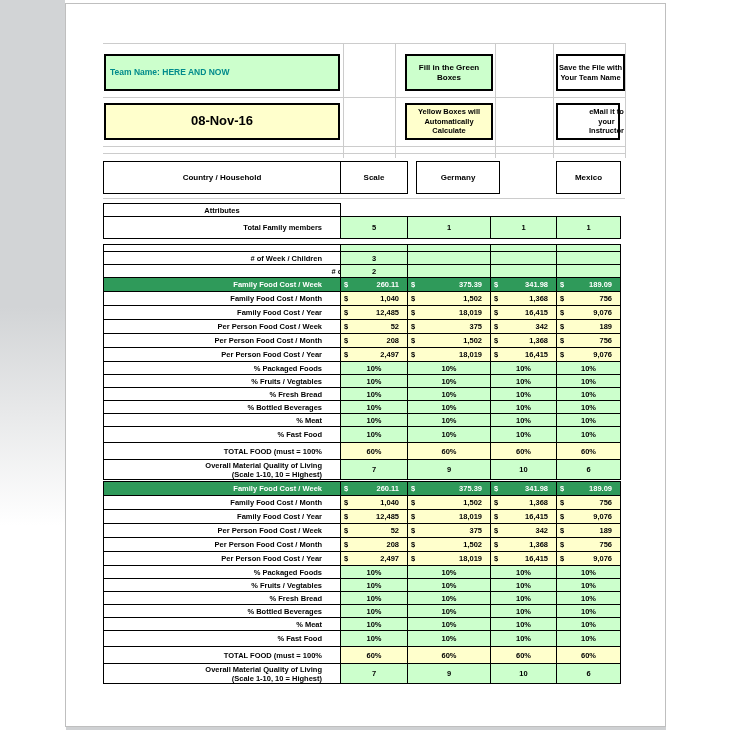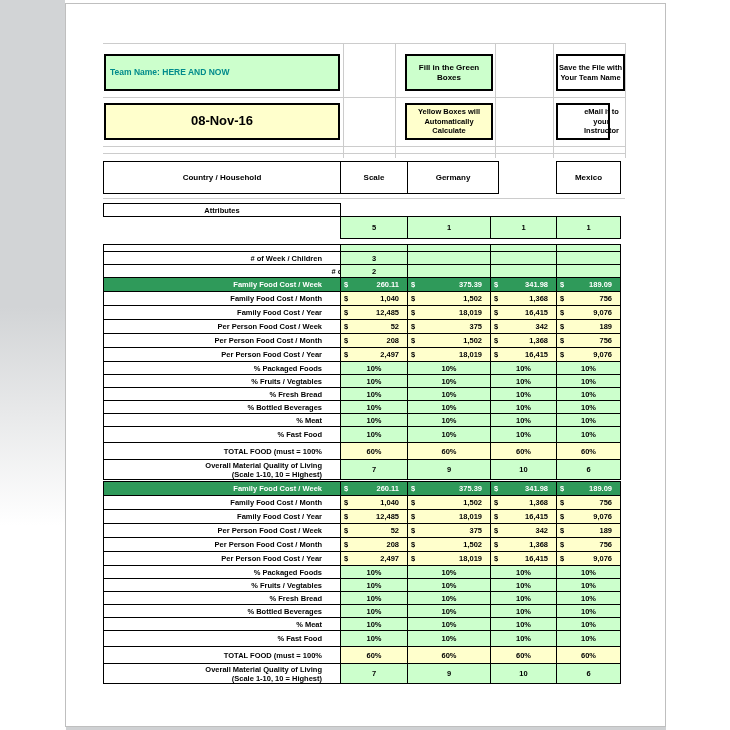--- a/index.html
+++ b/index.html
@@ -42,34 +42,35 @@
   <div class="paper"></div>
   <div class="shade-bottom"></div>
 
   <div class="box team" style="left:104px;top:54px;width:236px;height:37px;">
     <span>Team Name: HERE AND NOW</span>
   </div>
   <div class="box date" style="left:104px;top:103px;width:236px;height:37px;">08-Nov-16</div>
   <div class="box yellownote" style="left:405px;top:103px;width:88px;height:37px;">Yellow Boxes will Automatically Calculate</div>
   <div class="box greennote" style="left:405px;top:54px;width:88px;height:37px;">Fill in the Green Boxes</div>
   <div class="box white" style="left:556px;top:54px;width:69px;height:37px;">Save the File with Your Team Name</div>
-  <div class="box white" style="left:556px;top:103px;width:54px;height:37px;padding-left:37px;">eMail it to your Instructor</div>
+  <div class="box white" style="left:556px;top:103px;width:64px;height:37px;padding-left:37px;">eMail it to your Instructor</div>
 
   <div class="country-row">
     <div class="cell center-lbl ch" style="left:0;width:238px;">Country / Household</div>
     <div class="cell center ch" style="left:237px;width:68px;">Scale</div>
-    <div class="cell center ch" style="left:304px;width:92px;">Germany</div>
+    <div class="cell center ch" style="left:313px;width:84px;">Germany</div>
     <div class="cell center ch" style="left:453px;width:65px;text-align:right;">Mexico</div>
   </div>
 
   <div id="rows">
       <div class="row" style="top: 203px; height: 14px;">
         <div class="cell center-lbl" style="left: 0px; width: 238px;">Attributes</div>
       </div>
       <div class="row" style="top: 216px; height: 23px;">
+        <div class="cell lbl" style="left: 0px; width: 238px;">Total Family members</div>
         <div class="cell center green" style="left: 237px; width: 68px;">5</div>
         <div class="cell center green" style="left: 304px; width: 84px;">1</div>
         <div class="cell center green" style="left: 387px; width: 67px;">1</div>
         <div class="cell center green" style="left: 453px; width: 65px;">1</div>
       </div>
       <div class="row" style="top: 244px; height: 22px; font-style: italic;">
         <div class="cell lbl" style="left: 0px; width: 238px;"># of Generations</div>
         <div class="cell center green" style="left: 237px; width: 68px;">2</div>
         <div class="cell center green" style="left: 304px; width: 84px;"></div>
         <div class="cell center green" style="left: 387px; width: 67px;"></div>

